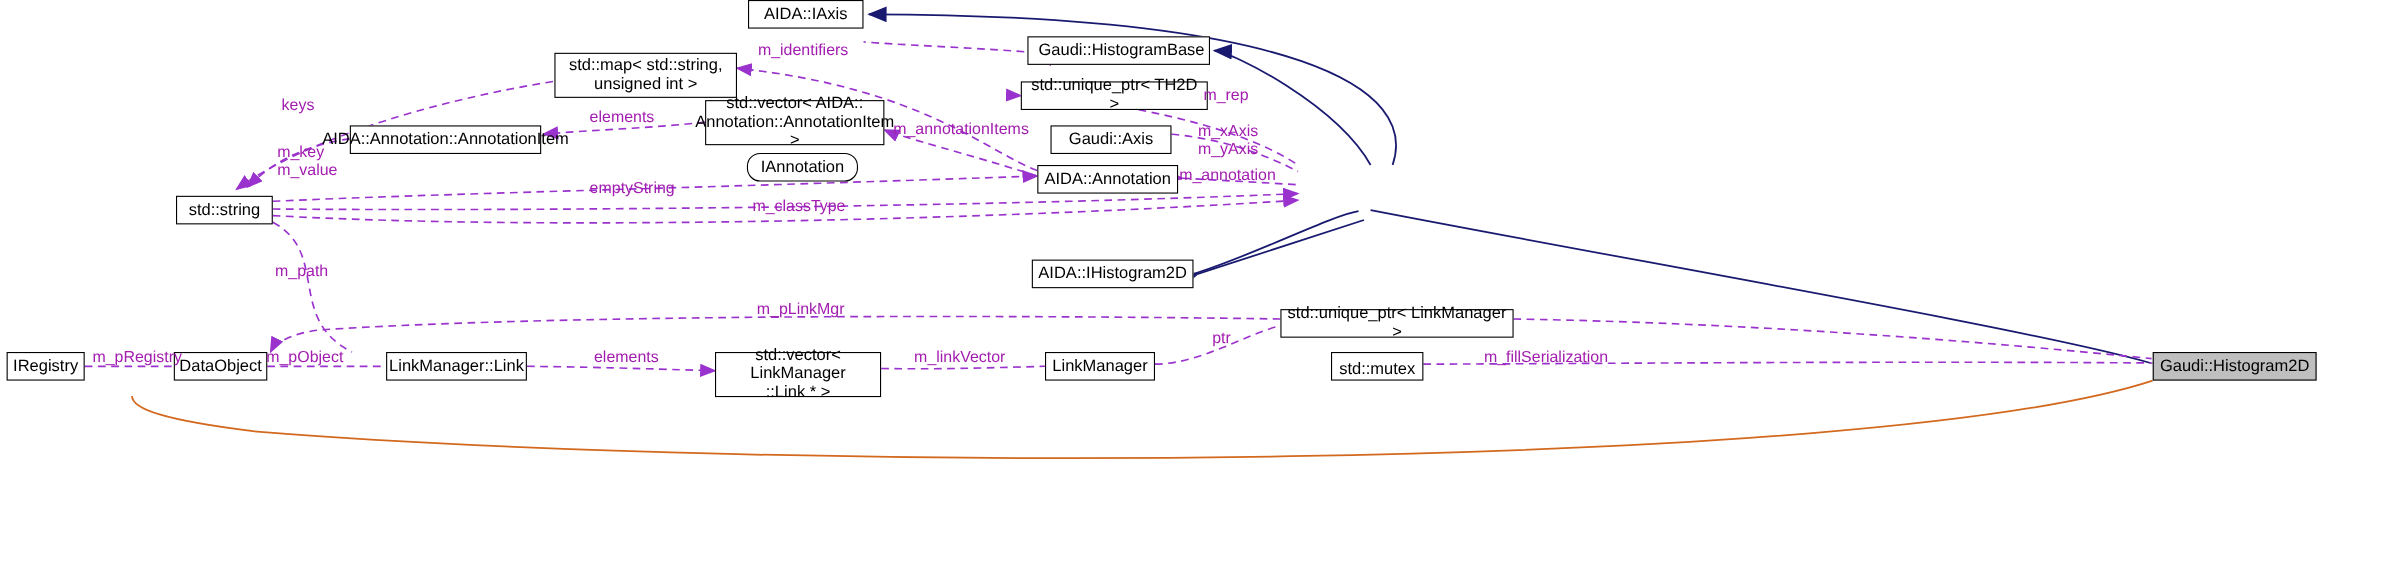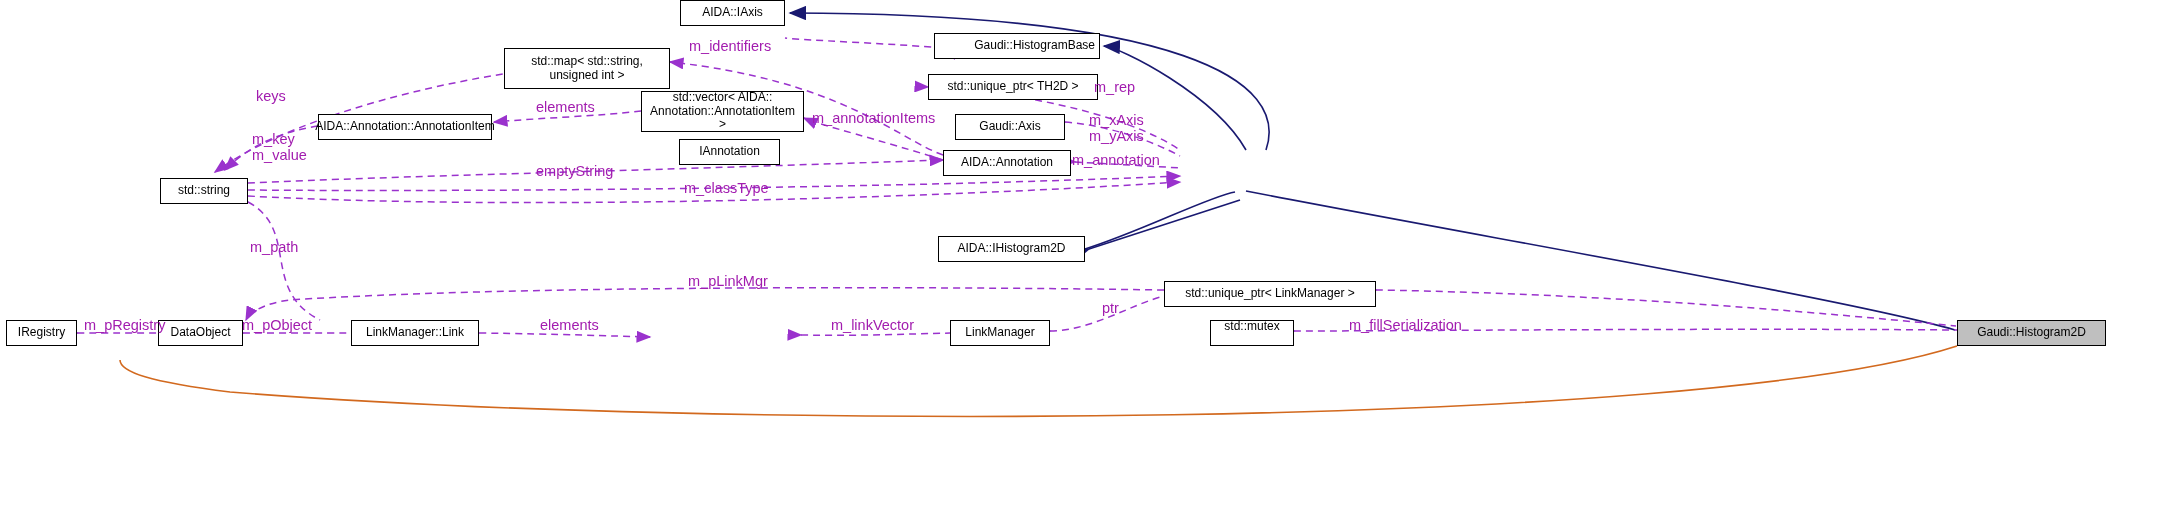--- a/index.html
+++ b/index.html
@@ -22,28 +22,28 @@
     width: 2168px;
     height: 532px;
     pointer-events: none;
   }
   .node {
     position: absolute;
     box-sizing: border-box;
     border: 1px solid #000000;
     background: #ffffff;
     color: #000000;
-    font-size: 12px;
+    font-size: 15px;
     line-height: 1.12;
     display: flex;
     align-items: center;
     justify-content: center;
     text-align: center;
     white-space: pre-line;
-    padding: 12px 4px;
+    padding: 0 4px;
   }
   .node.highlight {
     background: #bfbfbf;
   }
   .edge-label {
     position: absolute;
     font-size: 14.5px;
     color: #a21caf;
     white-space: pre-line;
     text-align: left;
@@ -107,28 +107,30 @@
 
   <div class="node" style="left:680px;top:0px;width:105px;height:26px;"><span>AIDA::IAxis</span></div>
   <div class="node" style="left:934px;top:33px;width:166px;height:26px;justify-content:flex-end;"><span>Gaudi::HistogramBase</span></div>
   <div class="node" style="left:504px;top:48px;width:166px;height:41px;"><span>std::map&lt; std::string,
 unsigned int &gt;</span></div>
   <div class="node" style="left:928px;top:74px;width:170px;height:26px;"><span>std::unique_ptr&lt; TH2D &gt;</span></div>
   <div class="node" style="left:641px;top:91px;width:163px;height:41px;"><span>std::vector&lt; AIDA::
 Annotation::AnnotationItem &gt;</span></div>
   <div class="node" style="left:318px;top:114px;width:174px;height:26px;"><span>AIDA::Annotation::AnnotationItem</span></div>
   <div class="node" style="left:955px;top:114px;width:110px;height:26px;"><span>Gaudi::Axis</span></div>
-  <div class="node" style="left:679px;top:139px;width:101px;height:26px;"><span>IAnnotation</span></div>
+  <div class="node" style="left:679px;top:139px;width:101px;height:26px;border-radius:12px;"><span>IAnnotation</span></div>
   <div class="node" style="left:943px;top:150px;width:128px;height:26px;"><span>AIDA::Annotation</span></div>
   <div class="node" style="left:160px;top:178px;width:88px;height:26px;"><span>std::string</span></div>
   <div class="node" style="left:938px;top:236px;width:147px;height:26px;"><span>AIDA::IHistogram2D</span></div>
   <div class="node" style="left:1164px;top:281px;width:212px;height:26px;"><span>std::unique_ptr&lt; LinkManager &gt;</span></div>
   <div class="node" style="left:6px;top:320px;width:71px;height:26px;"><span>IRegistry</span></div>
   <div class="node" style="left:158px;top:320px;width:85px;height:26px;"><span>DataObject</span></div>
   <div class="node" style="left:351px;top:320px;width:128px;height:26px;"><span>LinkManager::Link</span></div>
+  <div class="node" style="left:650px;top:320px;width:151px;height:41px;"><span>std::vector&lt; LinkManager
+::Link * &gt;</span></div>
   <div class="node" style="left:950px;top:320px;width:100px;height:26px;justify-content:center;"><span>LinkManager</span></div>
   <div class="node" style="left:1210px;top:320px;width:84px;height:26px;align-items:flex-end;"><span>std::mutex</span></div>
   <div class="node highlight" style="left:1957px;top:320px;width:149px;height:26px;"><span>Gaudi::Histogram2D</span></div>
 
   <div class="edge-label" style="left:689px;top:38px;">m_identifiers</div>
   <div class="edge-label" style="left:256px;top:88px;">keys</div>
   <div class="edge-label" style="left:1094px;top:79px;">m_rep</div>
   <div class="edge-label" style="left:536px;top:99px;">elements</div>
   <div class="edge-label" style="left:812px;top:110px;">m_annotationItems</div>
   <div class="edge-label" style="left:1089px;top:112px;">m_xAxis

